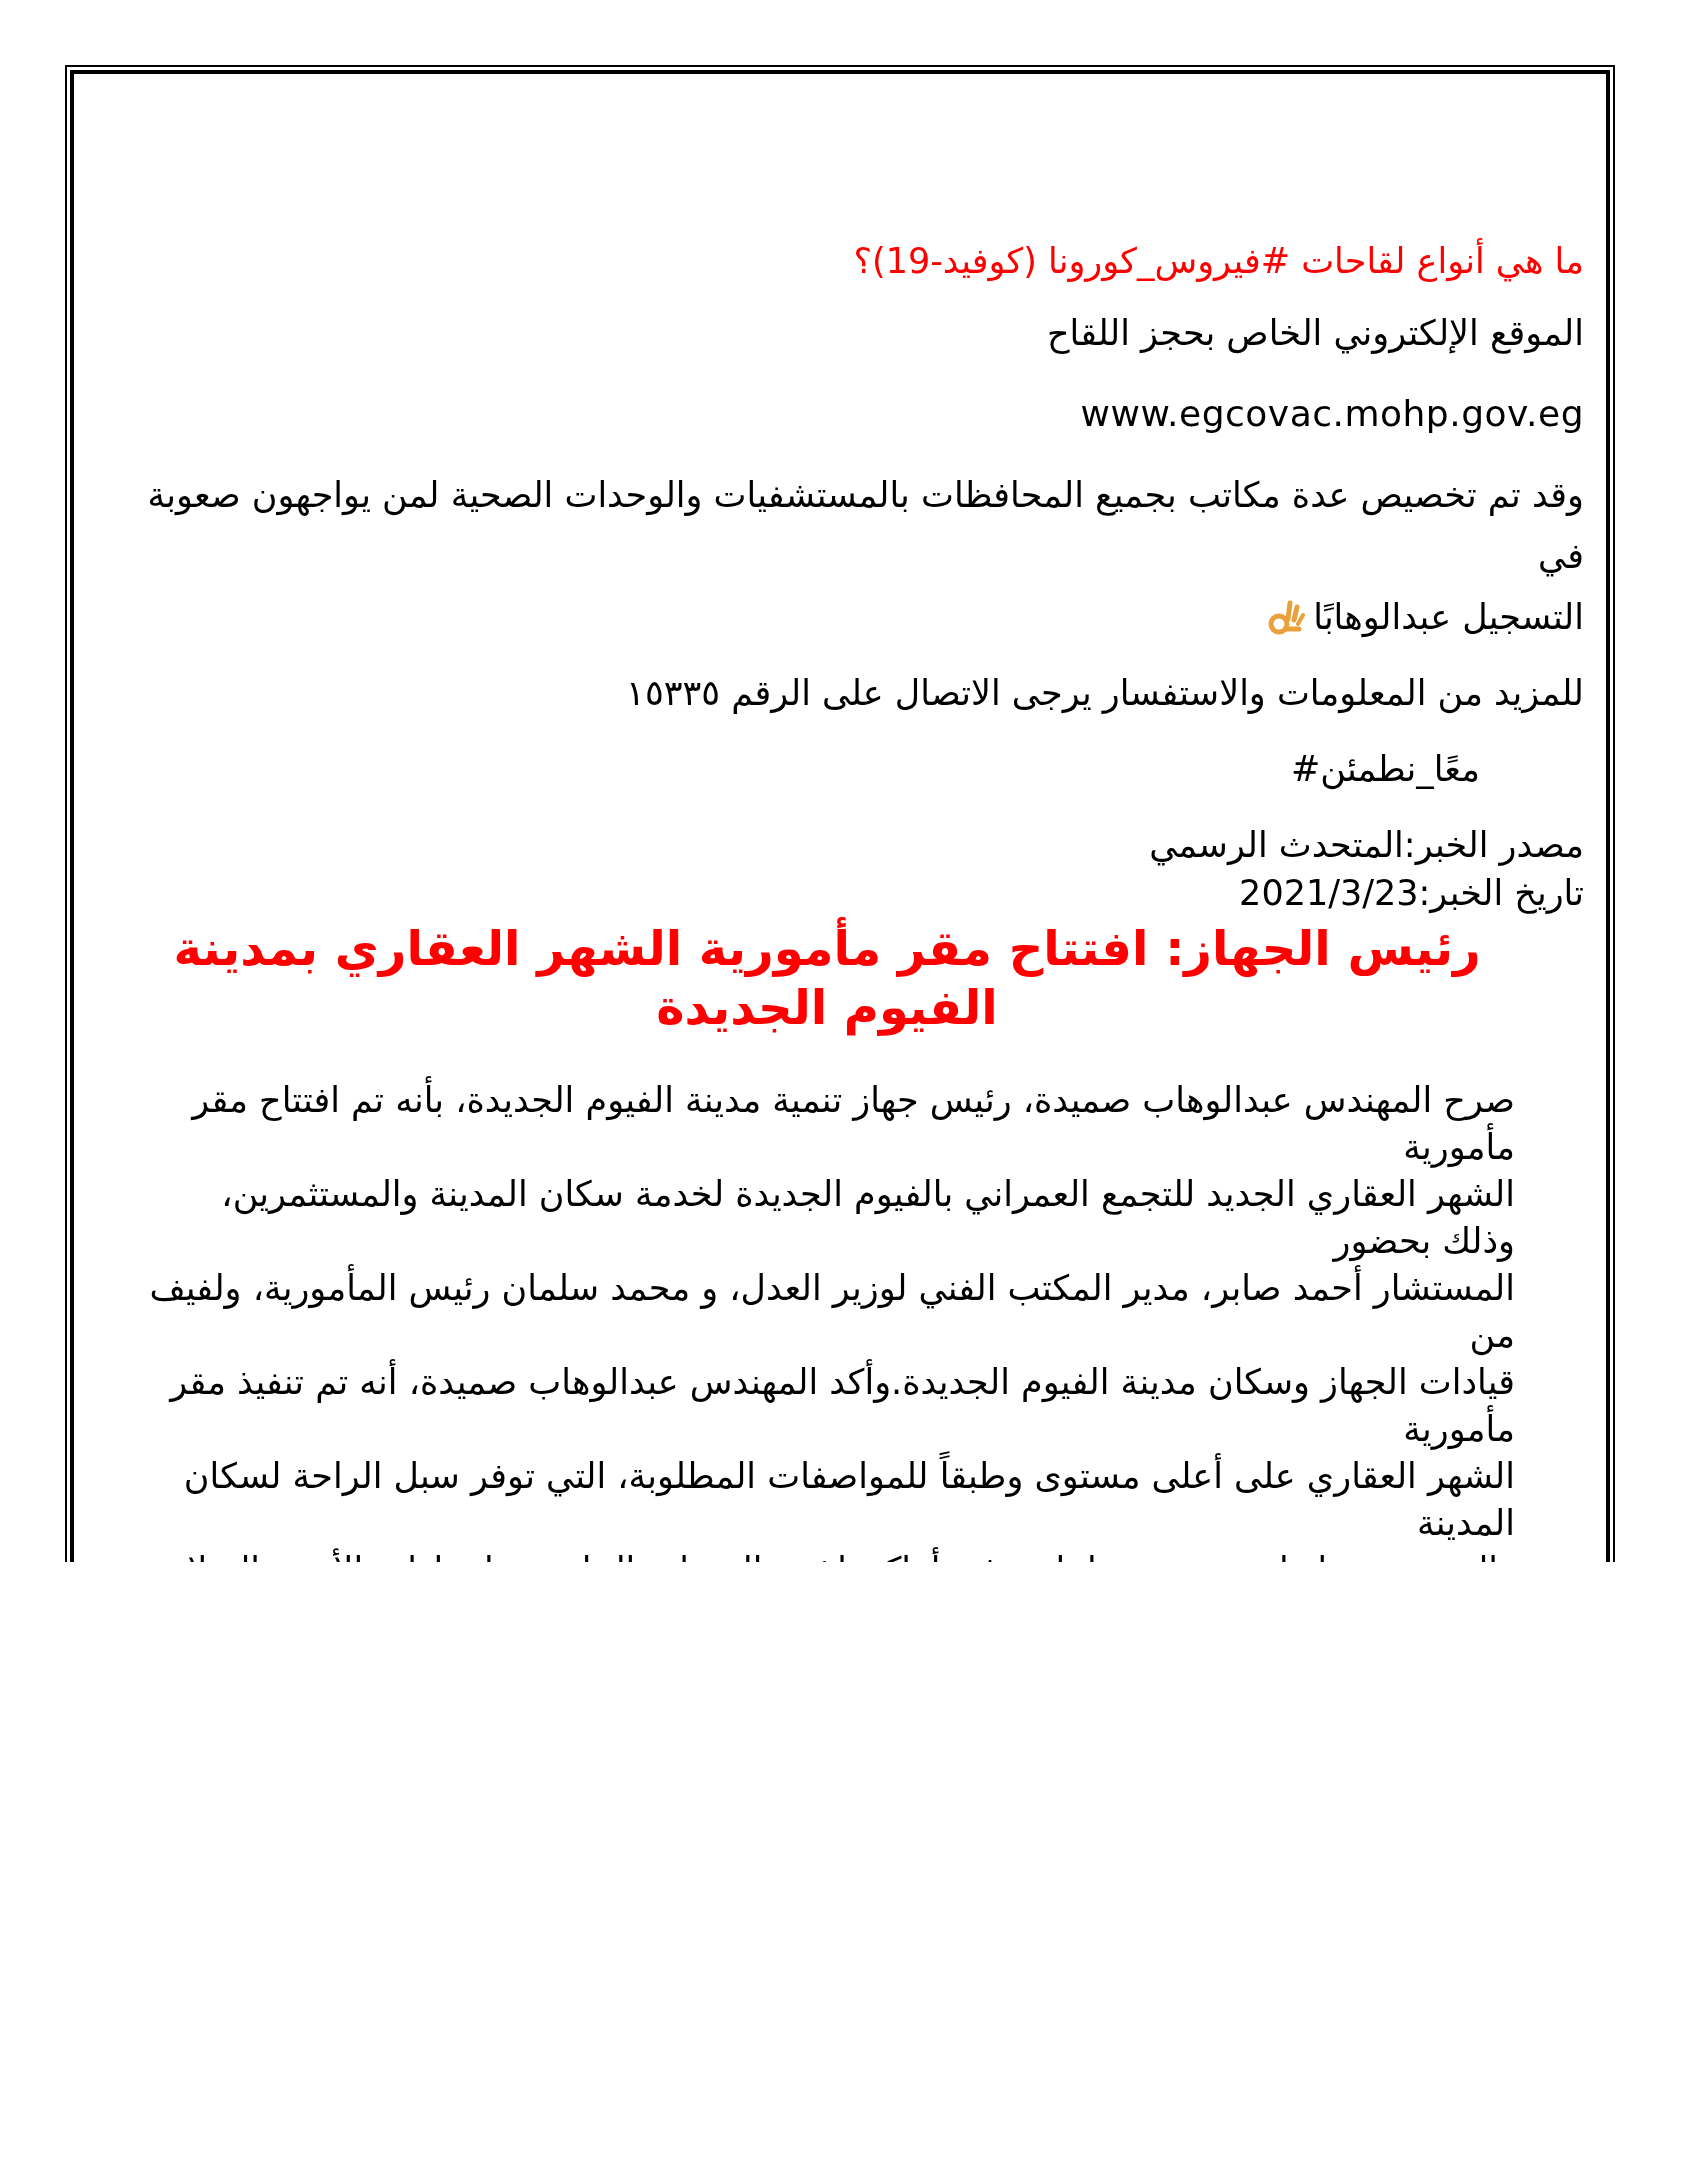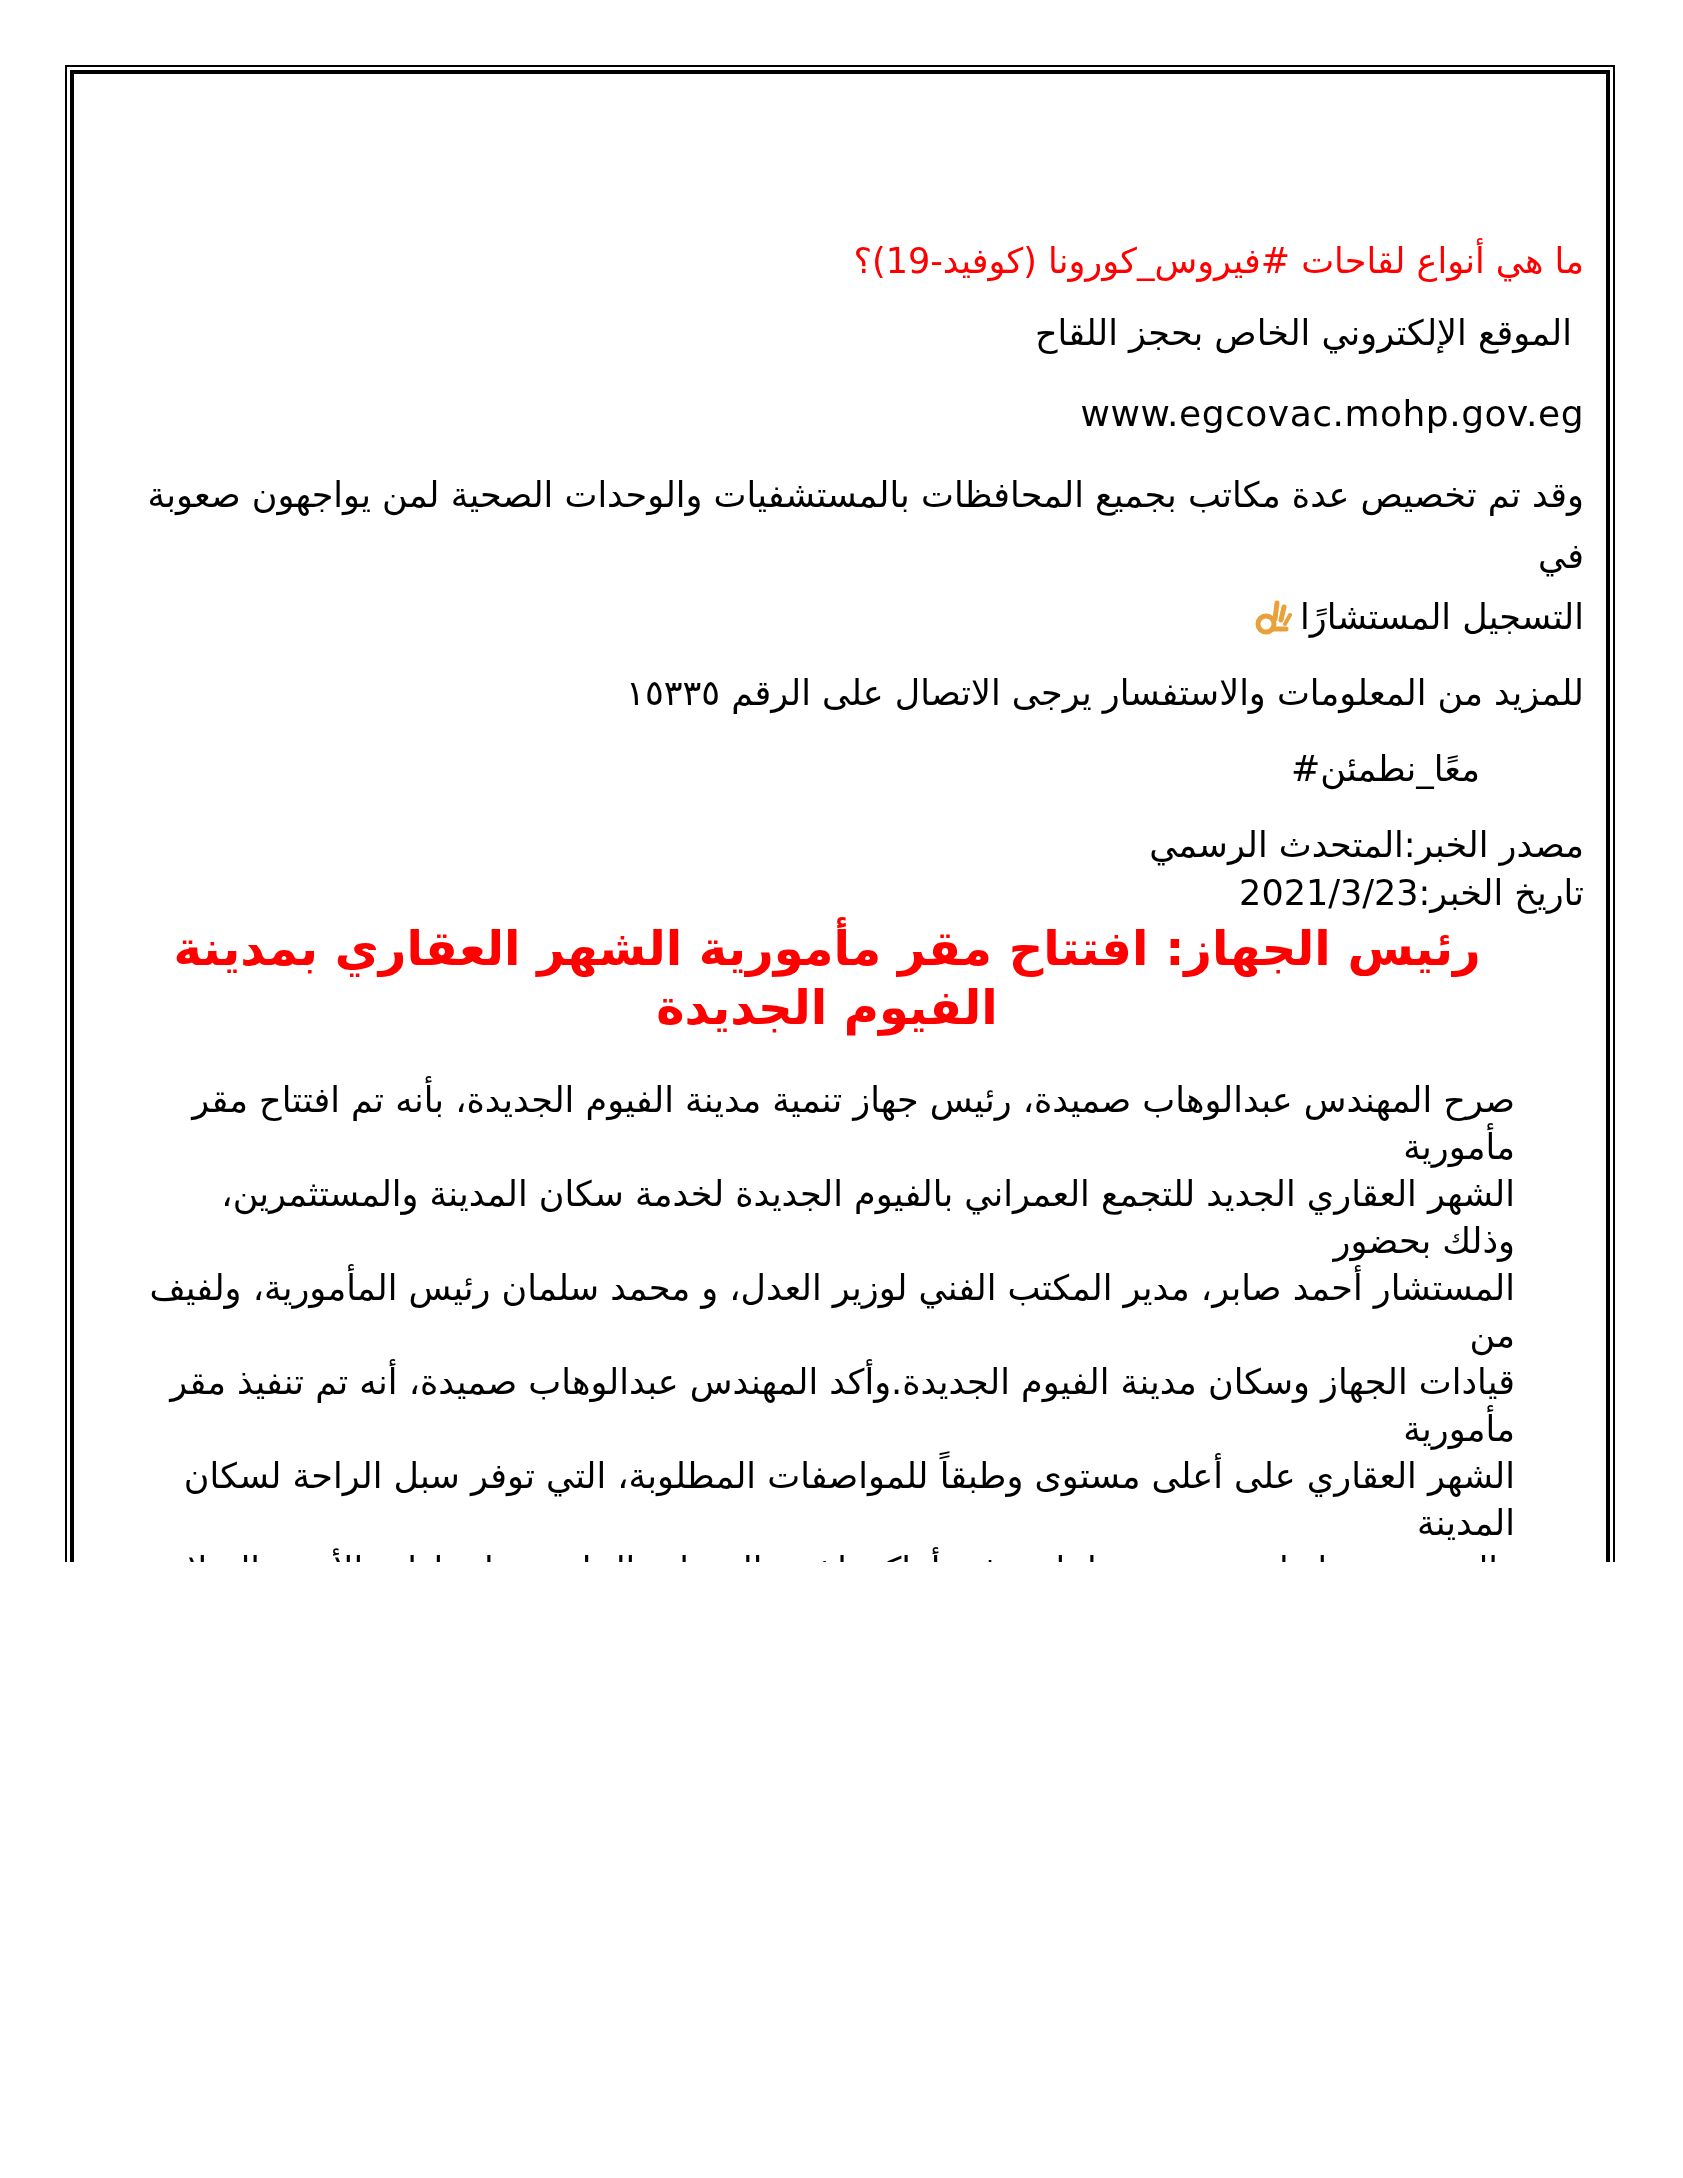--- a/index.html
+++ b/index.html
@@ -25,21 +25,21 @@
     font-size:35px;line-height:50px;
   }
   .article-col{
     position:absolute;left:139px;right:168px;top:919px;
     direction:rtl;text-align:right;
     font-size:35px;line-height:47px;
   }
   .red{color:#ff0000;}
   .lines{white-space:pre-line;}
   .post-question{margin:0;}
-  .post-site-label{margin:22px 12px 0 0;}
+  .post-site-label{margin:22px 0 0 0;}
   .post-site-url{
     margin:28px 0 0 0;
     direction:ltr;text-align:right;
     font-size:36px;line-height:55px;
     letter-spacing:0.5px;
   }
   .post-offices{margin:24px 0 0 0;line-height:61px;}
   .post-info{margin:20px 0 0 0;}
   .post-hashtag{margin:26px 104px 0 0;direction:ltr;text-align:right;}
   .post-source{margin:27px 0 0 0;line-height:48px;}
@@ -68,21 +68,21 @@
 
   <div class="post-col">
     <div class="post-question red">ما هي أنواع لقاحات #فيروس_كورونا (كوفيد-19)؟</div>
 
     <div class="post-site-label">الموقع الإلكتروني الخاص بحجز اللقاح</div>
 
     <div class="post-site-url">www.egcovac.mohp.gov.eg</div>
 
     <div class="post-offices">
       <span>وقد تم تخصيص عدة مكاتب بجميع المحافظات بالمستشفيات والوحدات الصحية لمن يواجهون صعوبة في</span><br>
-      <span>التسجيل المستشارًا</span><span class="emoji"><svg viewBox="0 0 40 40" width="40" height="40" aria-hidden="true">
+      <span>التسجيل عبدالوهابًا</span><span class="emoji"><svg viewBox="0 0 40 40" width="40" height="40" aria-hidden="true">
           <circle cx="14" cy="27" r="8" fill="none" stroke="#e9a13b" stroke-width="5"></circle>
           <path d="M23 22 L25 6" stroke="#e9a13b" stroke-width="5" stroke-linecap="round" fill="none"></path>
           <path d="M29 23 L32 10" stroke="#e9a13b" stroke-width="5" stroke-linecap="round" fill="none"></path>
           <path d="M33 27 L38 18" stroke="#e9a13b" stroke-width="4" stroke-linecap="round" fill="none"></path>
           <path d="M21 32 L34 32" stroke="#e9a13b" stroke-width="5" stroke-linecap="round" fill="none"></path>
         </svg></span>
     </div>
 
     <div class="post-info">للمزيد من المعلومات والاستفسار يرجى الاتصال على الرقم ١٥٣٣٥</div>
 

